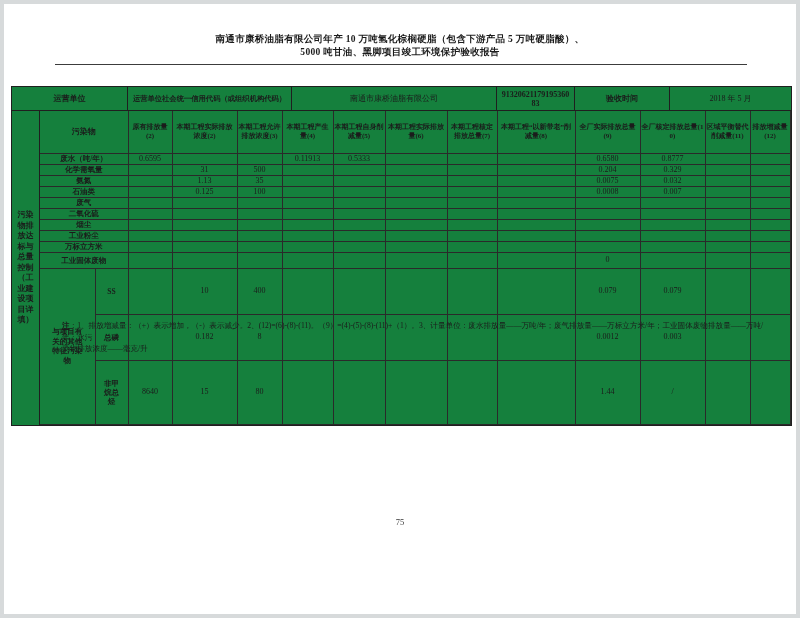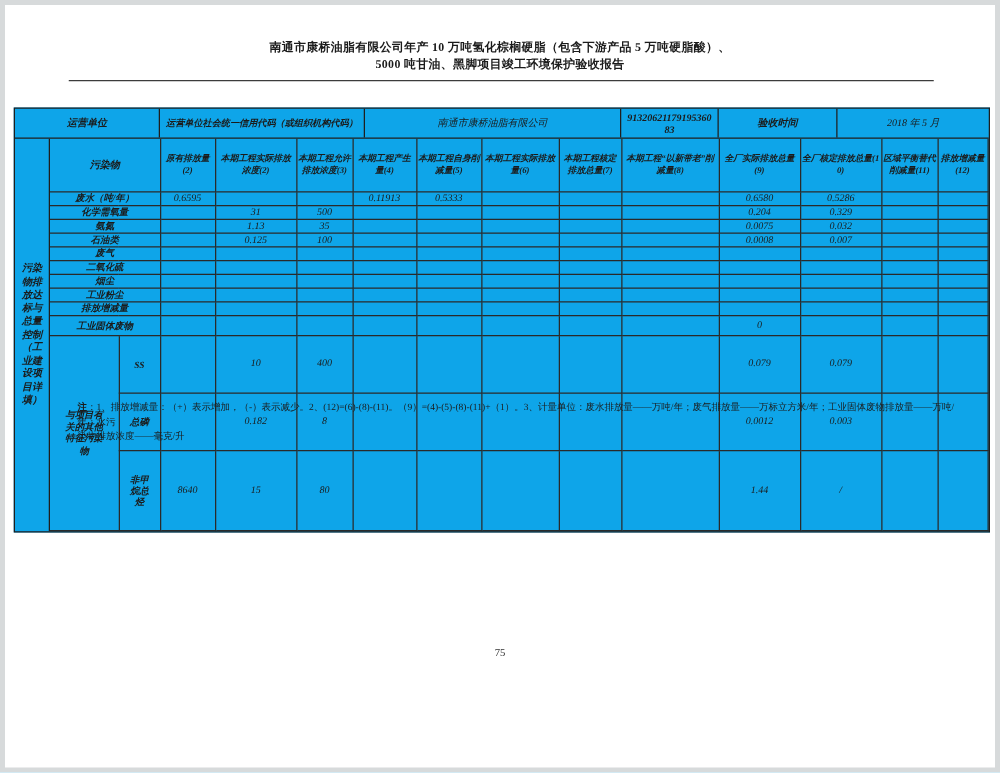--- a/index.html
+++ b/index.html
@@ -6,21 +6,21 @@
   html,body { background:#ffffff; }
   body { font-family:"Liberation Serif","DejaVu Serif",serif; color:#1b1b1b; }
   .screen { position:relative; width:800px; height:618px; background:#fff; overflow:hidden;
             box-shadow: inset 0 0 0 4px #d7dadb; }
 
   .title { position:absolute; top:33px; left:40px; right:40px; text-align:center;
            font-weight:bold; font-size:9.5px; line-height:13px; letter-spacing:.3px; }
   .title-rule { position:absolute; top:64px; left:55px; width:692px; border-top:1.3px solid #3c3c3c; }
 
   .table-wrap { position:absolute; top:86px; left:11px; width:781px;
-                border:1.5px solid #1f1f1f; background:#0ea5e9;font-style:italic; }
+                border:1.5px solid #1f1f1f; background:#15803d; }
 
   .info-row { display:flex; height:24px; border-bottom:1px solid #1f1f1f; }
   .info-cell { border-right:1px solid #1f1f1f; display:flex; align-items:center; justify-content:center;
                text-align:center; font-size:8px; font-weight:bold; padding:0 3px; }
   .info-cell:last-child { border-right:none; flex:1; }
   .info-cell.regular { font-weight:normal; }
   .ic-0 { width:116px; } .ic-1 { width:205px; } .ic-2 { width:164px; font-size:7.3px; line-height:9px; }
   .ic-3 { width:78px; word-break:break-all; line-height:9px; } .ic-4 { width:95px; }
 
   .body-flex { display:flex; align-items:stretch; }
@@ -111,21 +111,21 @@
               <td colspan="2" class="name-cell">废水（吨/年）</td>
               <td class="val-cell">0.6595</td>
               <td class="val-cell"></td>
               <td class="val-cell"></td>
               <td class="val-cell">0.11913</td>
               <td class="val-cell">0.5333</td>
               <td class="val-cell"></td>
               <td class="val-cell"></td>
               <td class="val-cell"></td>
               <td class="val-cell">0.6580</td>
-              <td class="val-cell">0.5286</td>
+              <td class="val-cell">0.8777</td>
               <td class="val-cell"></td>
               <td class="val-cell"></td>
             </tr>
             <tr class="row-1">
               <td colspan="2" class="name-cell">化学需氧量</td>
               <td class="val-cell"></td>
               <td class="val-cell">31</td>
               <td class="val-cell">500</td>
               <td class="val-cell"></td>
               <td class="val-cell"></td>
@@ -221,21 +221,21 @@
               <td class="val-cell"></td>
               <td class="val-cell"></td>
               <td class="val-cell"></td>
               <td class="val-cell"></td>
               <td class="val-cell"></td>
               <td class="val-cell"></td>
               <td class="val-cell"></td>
               <td class="val-cell"></td>
             </tr>
             <tr class="row-8">
-              <td colspan="2" class="name-cell">排放增减量</td>
+              <td colspan="2" class="name-cell">万标立方米</td>
               <td class="val-cell"></td>
               <td class="val-cell"></td>
               <td class="val-cell"></td>
               <td class="val-cell"></td>
               <td class="val-cell"></td>
               <td class="val-cell"></td>
               <td class="val-cell"></td>
               <td class="val-cell"></td>
               <td class="val-cell"></td>
               <td class="val-cell"></td>

